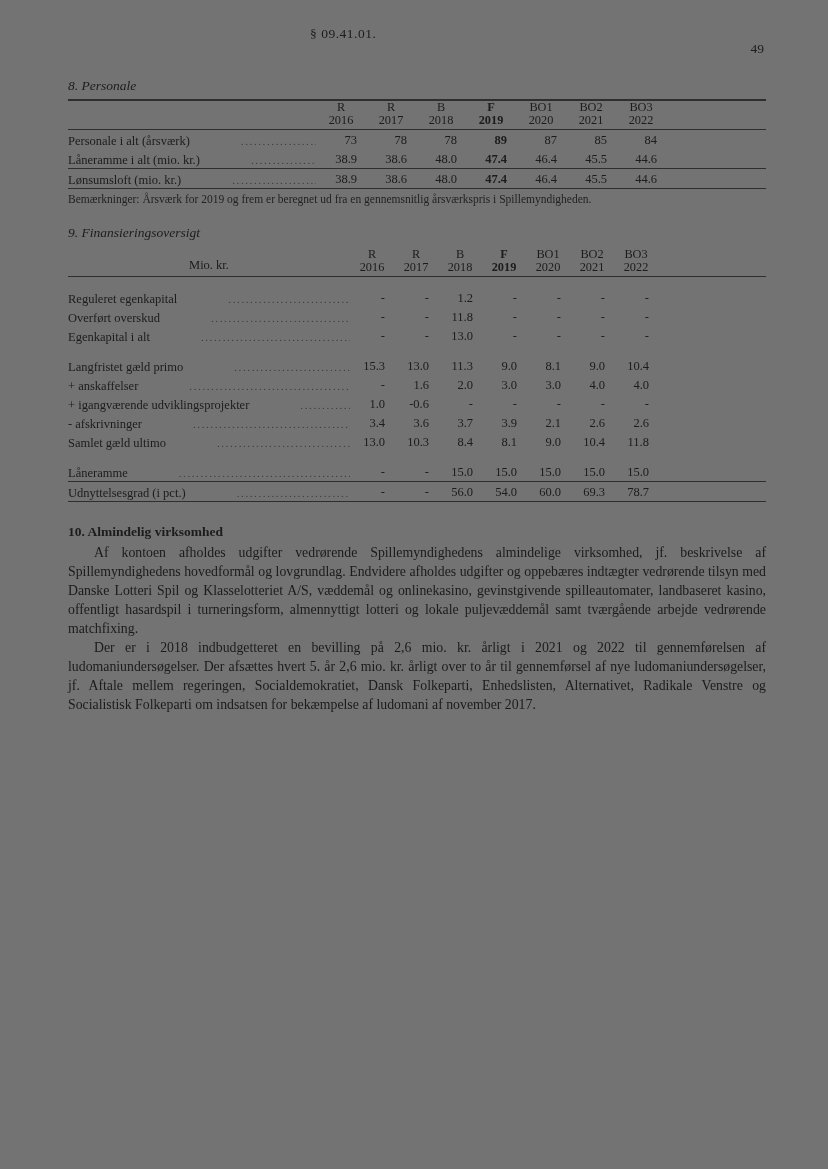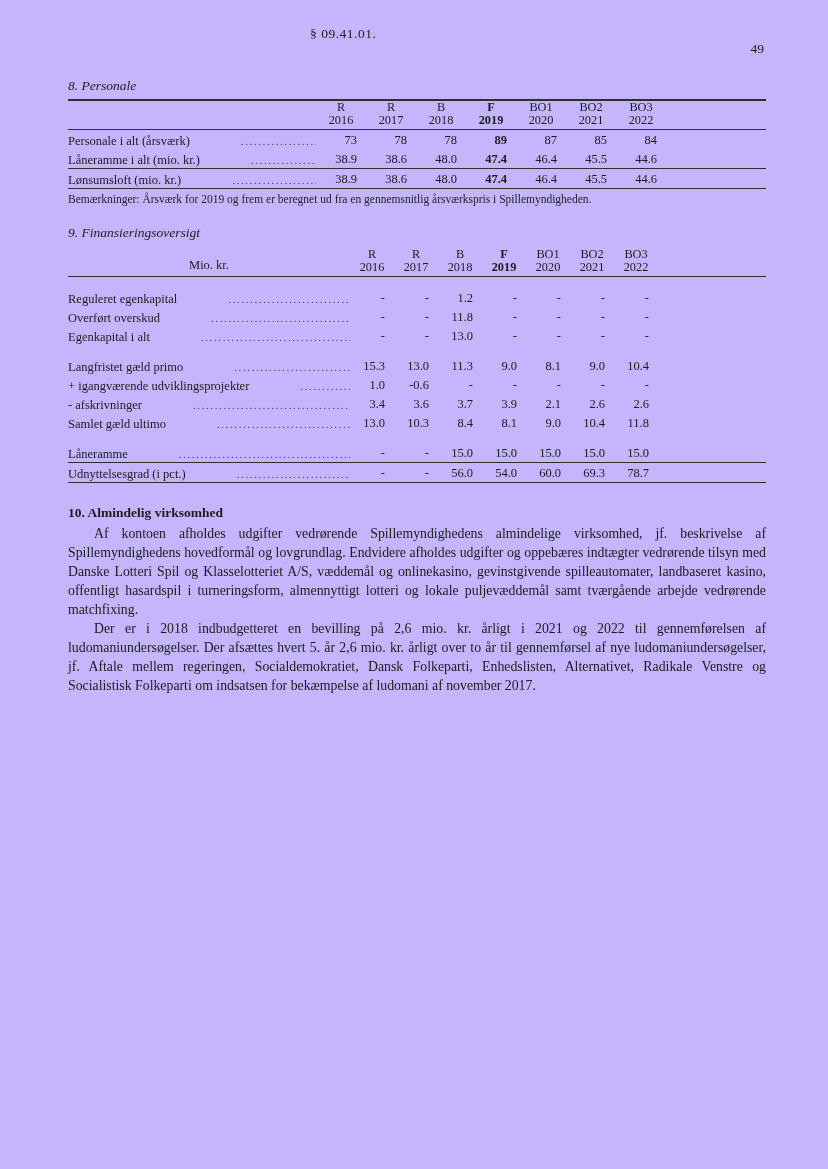--- a/index.html
+++ b/index.html
@@ -1,17 +1,17 @@
 <!DOCTYPE html>
 <html><head>
 <meta charset="utf-8">
 <style>
   html,body { margin:0; padding:0; background:#ffffff; }
   .page {
-    width:828px; height:1169px; background:#c4b5fd; position:relative;
+    width:828px; height:1169px; background:#737373; position:relative;
     box-sizing:border-box; padding:26px 62px 40px 68px;
     font-family:"Liberation Serif","DejaVu Serif",serif;
     color:#1c1c1c; overflow:hidden;
   }
   .page-header { position:relative; height:18px; font-size:13.5px; }
   .sec-ref { position:absolute; left:242px; top:0; letter-spacing:0.5px; }
   .pg-num  { position:absolute; right:2px; top:15px; }
 
   .sec-heading { font-size:13.5px; margin-top:30px; margin-bottom:5px; }
   .italic { font-style:italic;margin-top:34px; }
@@ -282,20 +282,36 @@
           <td class="num col-2">11.3</td>
           <td class="num col-3">9.0</td>
           <td class="num col-4">8.1</td>
           <td class="num col-5">9.0</td>
           <td class="num col-6">10.4</td>
           <td class="end-col"></td>
         </tr>
         <tr class="data-row">
           <td class="label-col">
             <div class="lab-wrap">
+              <span class="row-label">+ anskaffelser</span>
+              <span class="dots"></span>
+            </div>
+          </td>
+          <td class="num col-0">-</td>
+          <td class="num col-1">1.6</td>
+          <td class="num col-2">2.0</td>
+          <td class="num col-3">3.0</td>
+          <td class="num col-4">3.0</td>
+          <td class="num col-5">4.0</td>
+          <td class="num col-6">4.0</td>
+          <td class="end-col"></td>
+        </tr>
+        <tr class="data-row">
+          <td class="label-col">
+            <div class="lab-wrap">
               <span class="row-label">+ igangværende udviklingsprojekter</span>
               <span class="dots"></span>
             </div>
           </td>
           <td class="num col-0">1.0</td>
           <td class="num col-1">-0.6</td>
           <td class="num col-2">-</td>
           <td class="num col-3">-</td>
           <td class="num col-4">-</td>
           <td class="num col-5">-</td>

